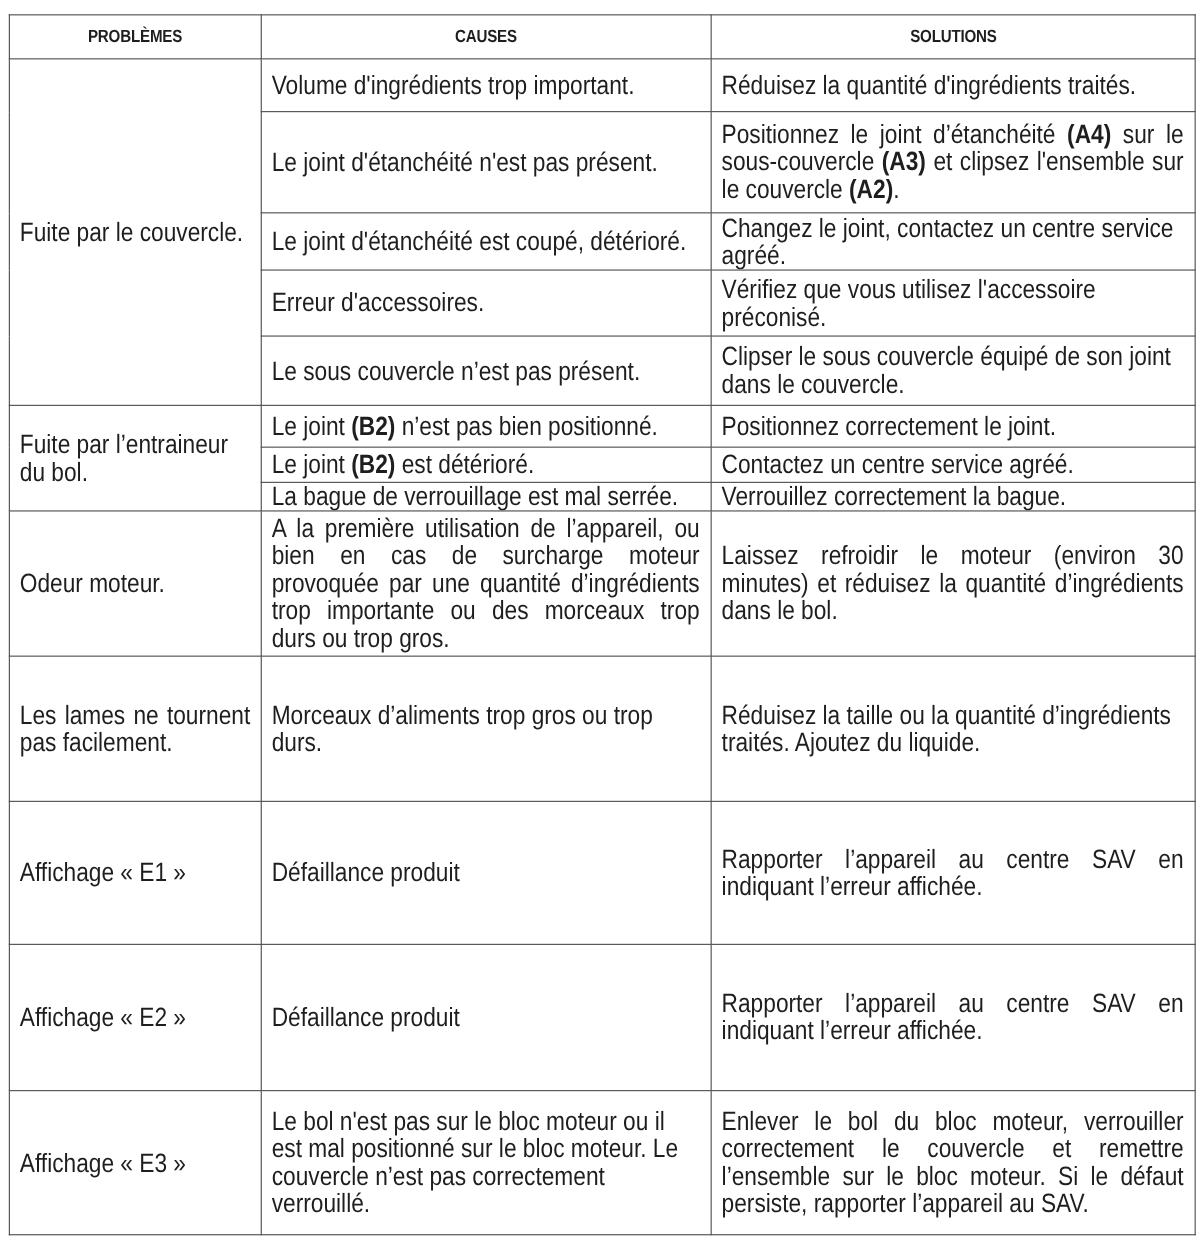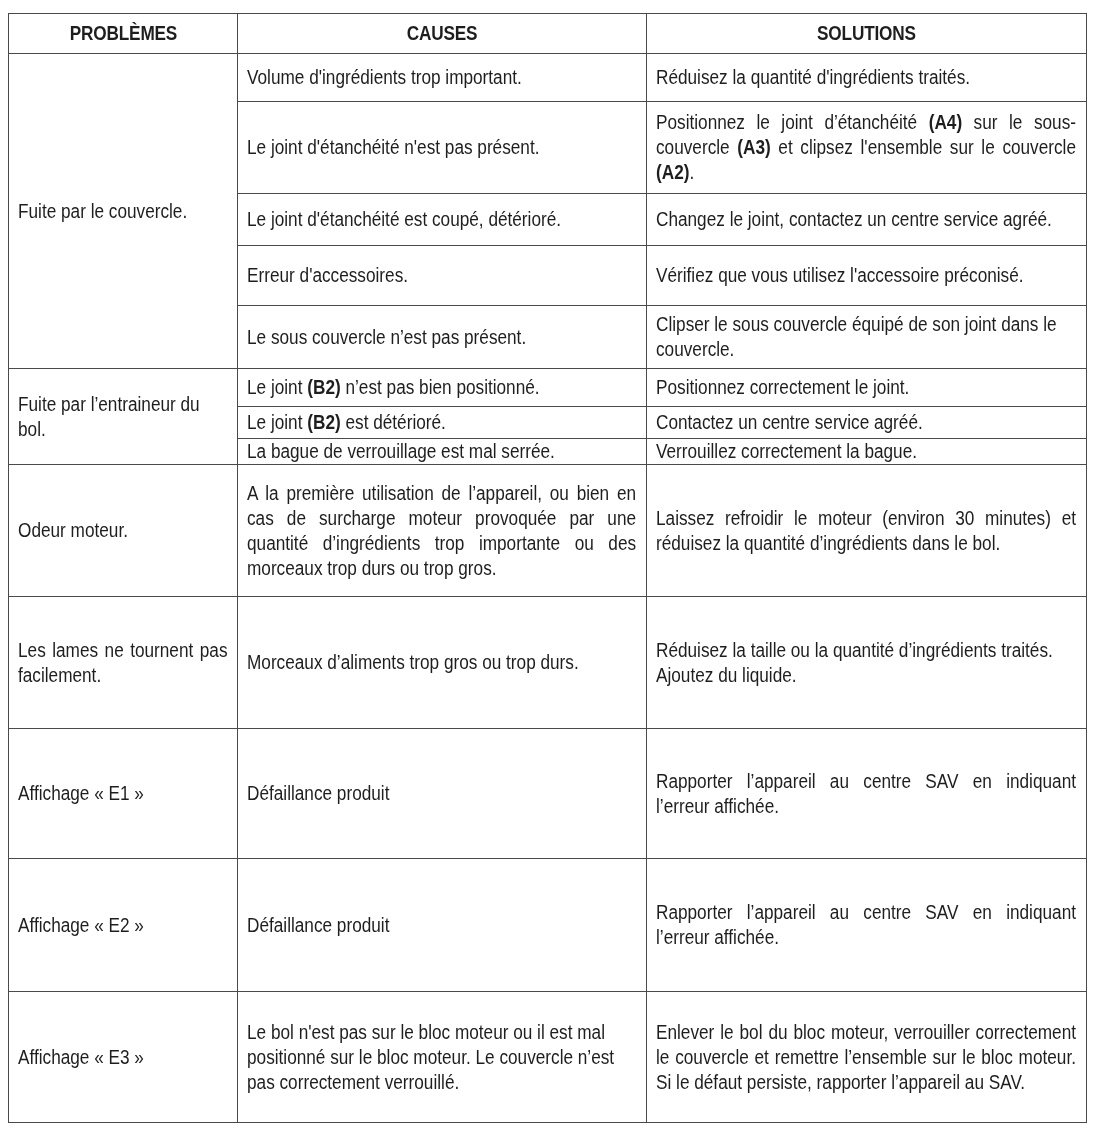--- a/index.html
+++ b/index.html
@@ -20,29 +20,29 @@
       left: 8px;
       top: 13px;
       width: 1078px;
       border-collapse: collapse;
       table-layout: fixed;
     }
     table.trouble td, table.trouble th {
       border: 1.5px solid #4a4a4a;
       padding: 0 9px;
       vertical-align: middle;
-      font-size: 20px;
+      font-size: 24px;
       line-height: 25px;
       overflow: hidden;
     }
     table.trouble th {
       font-weight: bold;
       text-align: center;
       height: 39px;
-      font-size: 20px;
+      font-size: 16px;
       letter-spacing: -0.2px;
     }
     .txt {
       display: inline-block;
       transform: scaleX(0.86);
       transform-origin: left center;
       width: 116%;
       white-space: normal;
     }
     th .txt {

